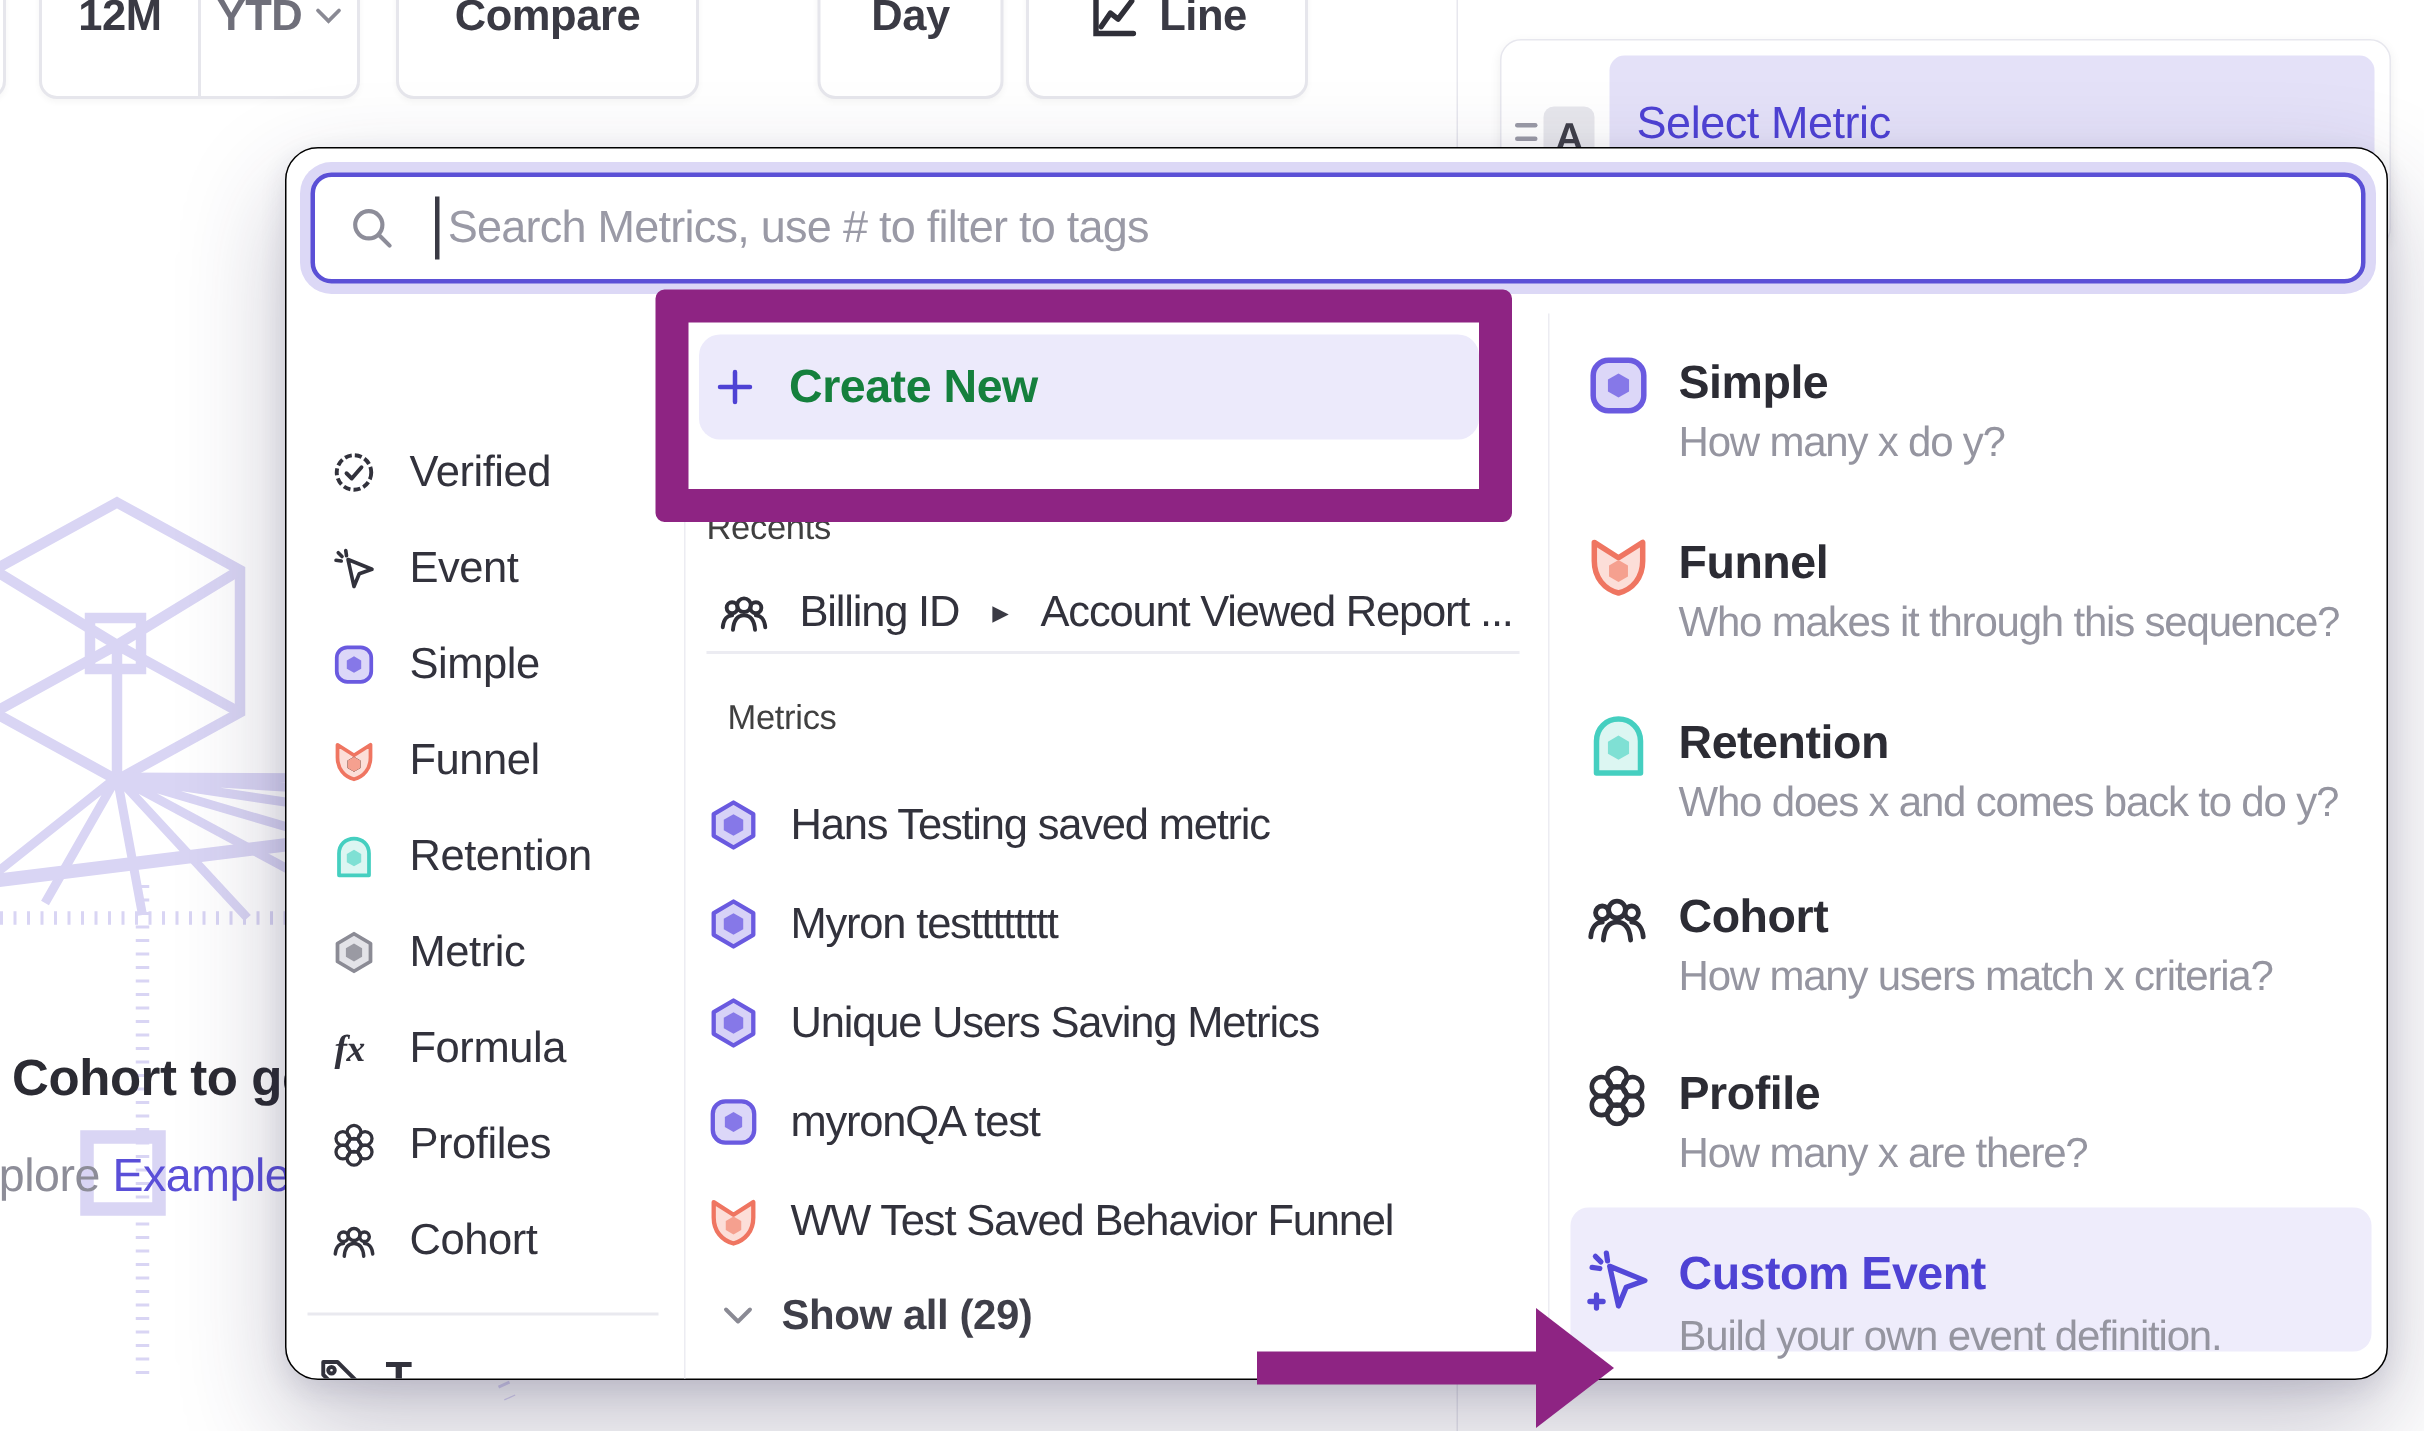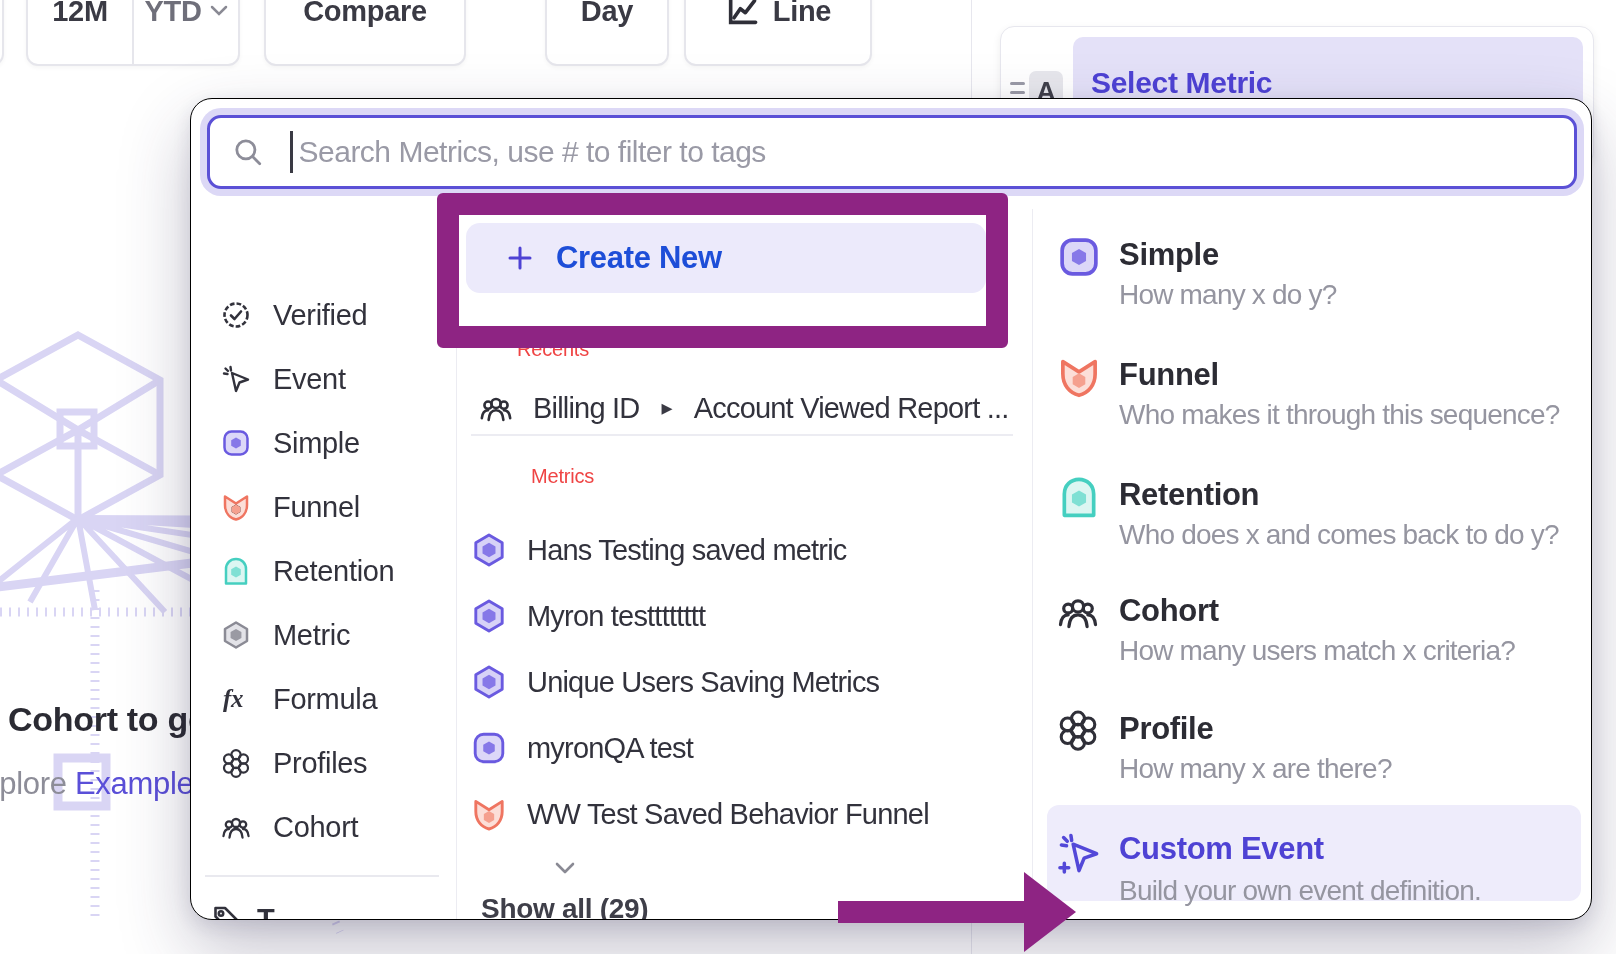--- a/index.html
+++ b/index.html
@@ -37,21 +37,21 @@
   .drag-handle { left:9px; top:55px; width:15px; }
   .drag-handle i { display:block; height:3px; background:#9a9aa6; border-radius:2px; margin-bottom:6px; }
   .series-badge {
     left:28px; top:44px; width:34px; height:40px; background:#e7e7ec; border-radius:7px;
     display:flex; align-items:center; justify-content:center;
     font-size:26px; font-weight:700; color:#3f3f49;
   }
   .metric-pill {
     left:72px; top:10px; width:510px; height:92px; background:#e4e1f8; border-radius:10px;
     display:flex; align-items:center; padding-left:18px;
-    font-size:30px; font-weight:700; color:#4e42d4;
+    font-size:30px; font-weight:400; color:#4e42d4;
   }
 
   .bg-illustration { left:0; top:320px; z-index:0; }
   .bg-heading { left:-14px; top:700px; font-size:34px; font-weight:700; color:#2b2b33; z-index:0; white-space:nowrap; }
   .bg-explore { left:-16px; top:766px; font-size:31px; color:#8d8d98; z-index:0; white-space:nowrap; }
   .bg-explore .lnk { color:#5a4fd8; font-weight:500; }
 
   
   .modal {
     left:190px; top:98px; width:1402px; height:822px; background:#fff;
@@ -73,28 +73,28 @@
   .side-item {
     position:absolute; left:12px; width:248px; height:56px; border-radius:12px;
     display:flex; align-items:center; padding-left:18px; gap:22px;
     font-size:29px; font-weight:500; color:#32323c; cursor:pointer;
   }
   .side-item.selected { background:#edebfa; color:#4e42d4; }
   .side-divider { position:absolute; left:14px; top:776px; width:234px; height:1.5px; background:#e9e9ef; }
 
   .create-btn {
     left:275px; top:124px; width:520px; height:70px; background:#eceafb; border-radius:14px;
-    display:flex; align-items:center; gap:22px; padding-left:40px;
-    font-size:31px; font-weight:600; color:#1d4ed8; cursor:pointer;
-  }
-  .section-label { position:absolute; font-size:20px; color:#ef4444; letter-spacing:-0.2px;margin-left:46px; }
+    display:flex; align-items:center; gap:22px; padding-left:10px;
+    font-size:31px; font-weight:600; color:#15803d; cursor:pointer;
+  }
+  .section-label { position:absolute; font-size:23px; color:#404040; letter-spacing:-0.2px; }
   .list-row { position:absolute; display:flex; align-items:center; gap:20px; font-size:29px; font-weight:500; color:#32323c; letter-spacing:-0.8px; white-space:nowrap; cursor:pointer; }
   .sep-triangle { font-size:22px; color:#3a3a44; margin:0 2px; }
   .h-divider { position:absolute; left:280px; top:335px; width:542px; height:1.5px; background:#ececf2; }
-  .show-all { position:absolute; left:290px; top:762px; display:flex; align-items:center; gap:18px; font-size:28px; font-weight:600; color:#3f3f49; cursor:pointer;flex-direction:column; }
+  .show-all { position:absolute; left:290px; top:762px; display:flex; align-items:center; gap:18px; font-size:28px; font-weight:600; color:#3f3f49; cursor:pointer; }
 
   .type-row { position:absolute; left:856px; width:534px; cursor:pointer; }
   .type-icon { position:absolute; left:10px; top:0; }
   .type-title { position:absolute; left:72px; top:2px; font-size:31px; font-weight:600; color:#2c2c34; white-space:nowrap; }
   .type-desc { position:absolute; left:72px; top:44px; font-size:28px; color:#9595a0; letter-spacing:-0.8px; white-space:nowrap; }
   .type-row.highlighted { background:#eeecfb; border-radius:12px; }
   .type-row.highlighted .type-title { color:#4e42d4; }
 
   .clipped-row { position:absolute; left:20px; top:804px; display:flex; align-items:flex-start; gap:16px; font-size:29px; font-weight:600; color:#32323c; }
 

